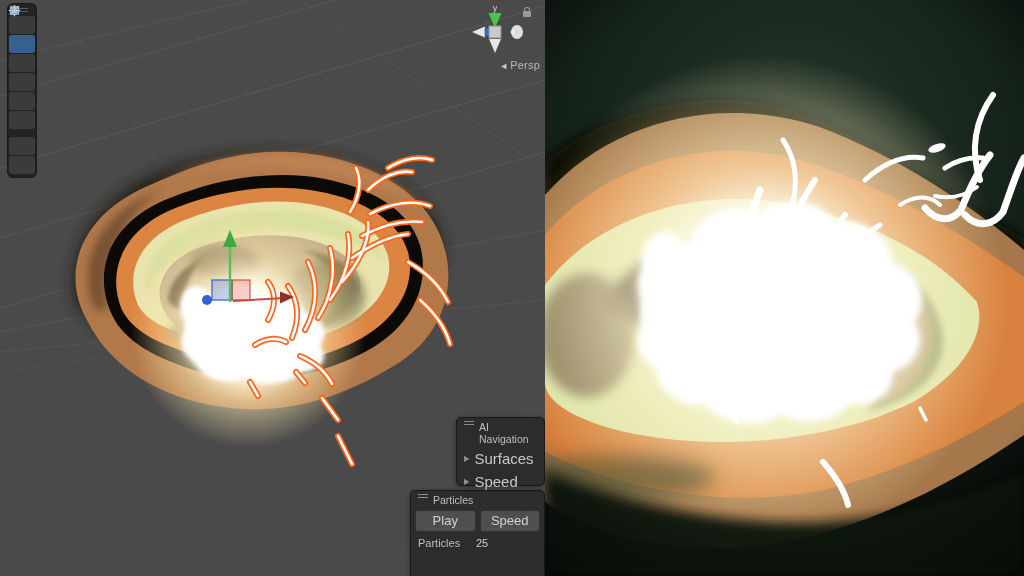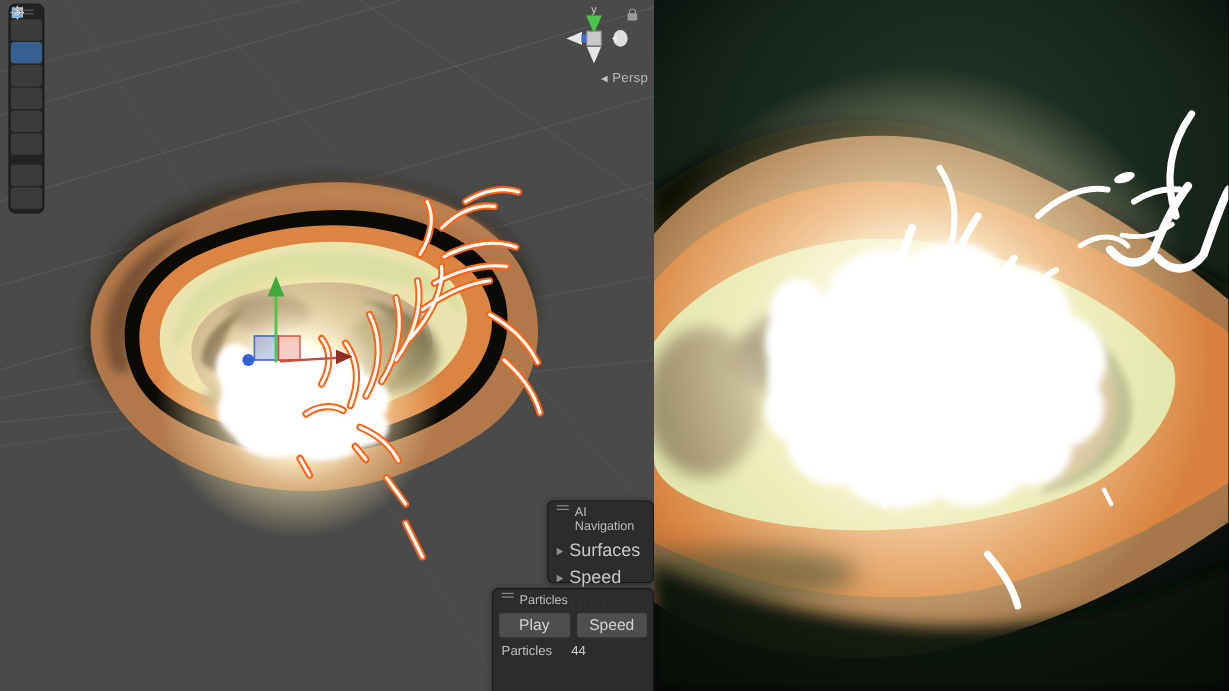--- a/index.html
+++ b/index.html
@@ -317,21 +317,21 @@
             <i></i>
           </span>
         <span class="panel-title">Particles</span>
       </div>
       <div class="btn-row">
         <div class="btn">Play</div>
         <div class="btn">Speed</div>
       </div>
       <div class="stat-row">
         <span class="stat-label">Particles</span>
-        <span class="stat-value">44</span>
+        <span class="stat-value">25</span>
       </div>
 
     </div>
   </div>
 
   <div class="game-view">
     <svg width="479" height="576" viewBox="0 0 479 576">
       <defs>
         <radialGradient id="gameBg" gradientUnits="userSpaceOnUse" cx="250" cy="150" r="430">
           <stop offset="0" stop-color="#26382b"></stop>

